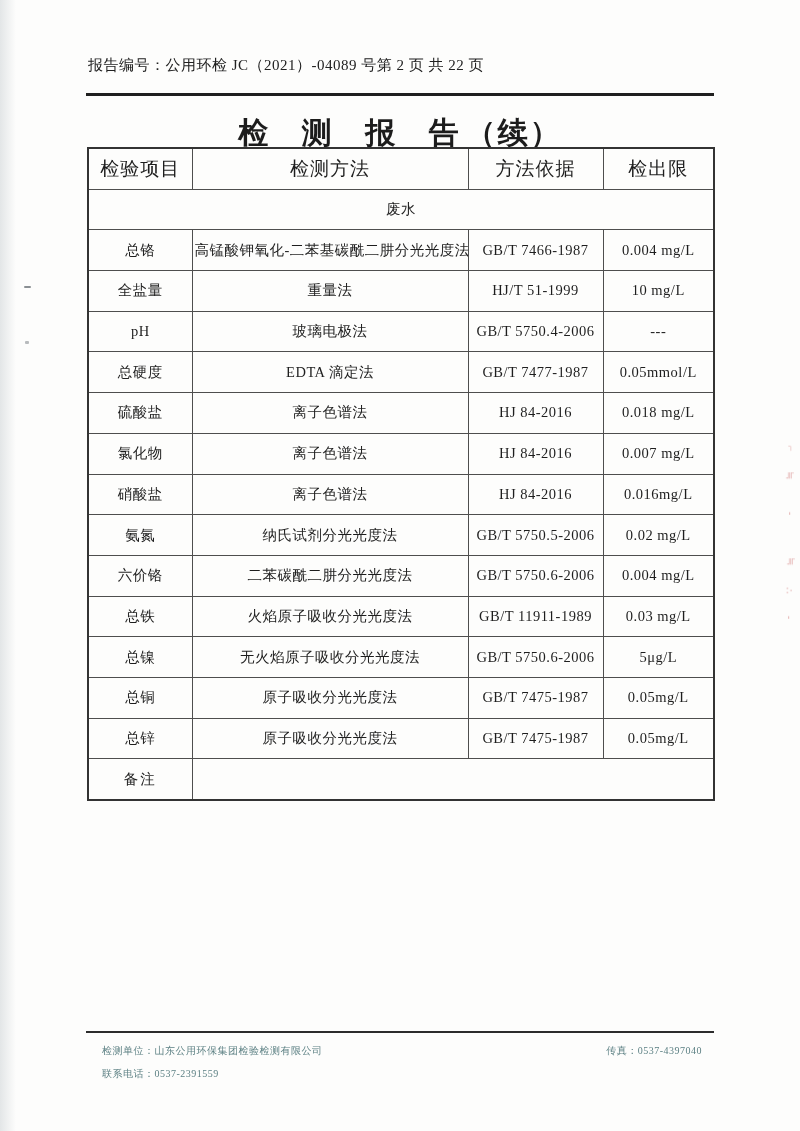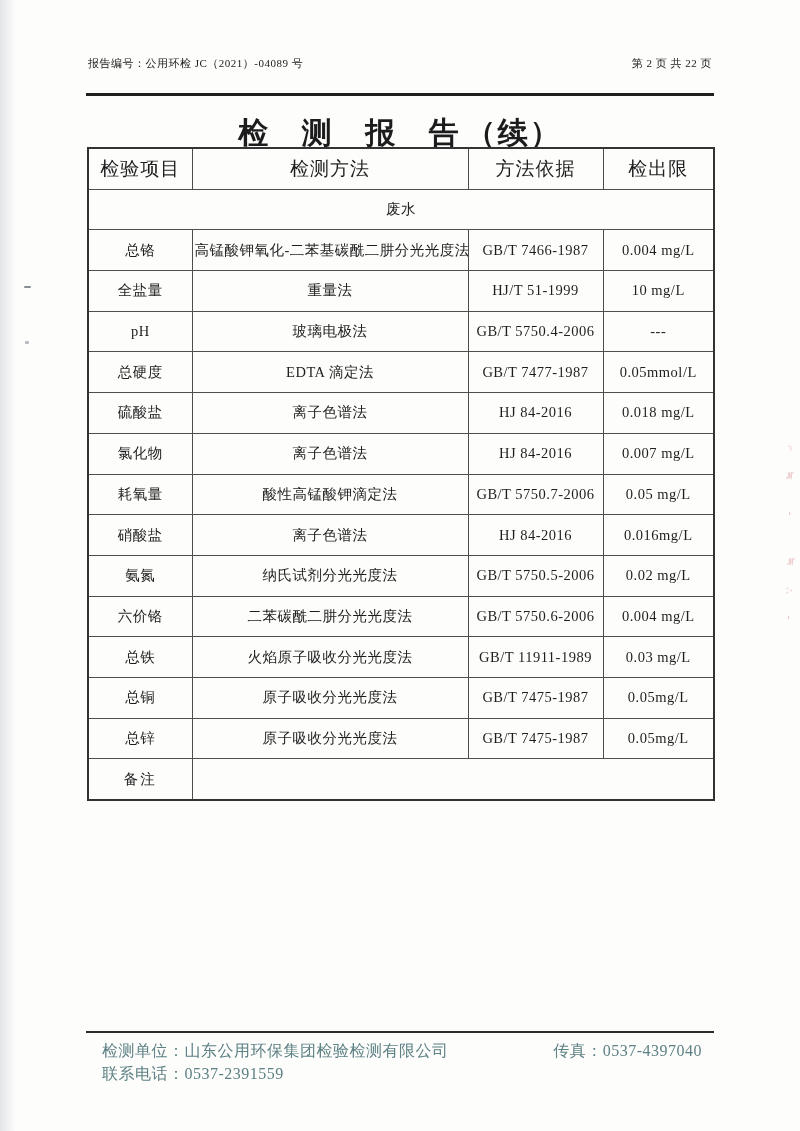--- a/index.html
+++ b/index.html
@@ -15,22 +15,22 @@
     background:linear-gradient(to right,#e3e6e7,rgba(255,255,255,0));
     pointer-events:none;
   }
   .scan-speck{position:absolute;background:#8a8f93;border-radius:1px;}
   .speck1{left:24px;top:286px;width:7px;height:2px;}
   .speck2{left:25px;top:341px;width:4px;height:3px;opacity:.6;}
 
   
   .doc-header{
     position:absolute;left:88px;top:56px;width:624px;
-    display:flex;justify-content:space-between;align-items:flex-end;
-    font-size:11px;letter-spacing:.5px;color:#212121;
+    display:flex;align-items:flex-end;
+    font-size:15px;letter-spacing:.5px;color:#212121;
   }
   .header-rule{
     position:absolute;left:86px;top:93px;width:628px;height:0;
     border-bottom:3px solid #1f1f1f;
   }
   
   .doc-title{
     position:absolute;left:88px;top:113px;width:624px;
     text-align:center;font-size:30px;font-weight:bold;color:#1c1c1c;
   }
@@ -57,21 +57,21 @@
   tr[data-name="remark-row"] td{letter-spacing:2px;}
 
   
   .footer-rule{
     position:absolute;left:86px;top:1031px;width:628px;height:0;
     border-bottom:2.5px solid #2c2c2c;
   }
   .doc-footer{
     position:absolute;left:102px;top:1039px;width:600px;
     display:flex;justify-content:space-between;
-    font-size:16px;line-height:23px;letter-spacing:.5px;
+    font-size:10px;line-height:23px;letter-spacing:.5px;
   }
   .doc-footer .col{white-space:nowrap;}
   .doc-footer div{color:inherit;}
 
   
   .red-mark{position:absolute;color:#c75a5a;opacity:.55;font-size:10px;
     transform:rotate(90deg);filter:blur(.4px);pointer-events:none;}
   .rm1{left:788px;top:443px;}
   .rm2{left:786px;top:470px;}
   .rm3{left:789px;top:508px;}
@@ -145,26 +145,20 @@
         <td data-name="basis-cell">HJ 84-2016</td>
         <td data-name="limit-cell">0.018 mg/L</td>
       </tr>
       <tr data-name="table-row">
         <td data-name="item-cell">氯化物</td>
         <td data-name="method-cell">离子色谱法</td>
         <td data-name="basis-cell">HJ 84-2016</td>
         <td data-name="limit-cell">0.007 mg/L</td>
       </tr>
       <tr data-name="table-row">
-        <td data-name="item-cell">耗氧量</td>
-        <td data-name="method-cell">酸性高锰酸钾滴定法</td>
-        <td data-name="basis-cell">GB/T 5750.7-2006</td>
-        <td data-name="limit-cell">0.05 mg/L</td>
-      </tr>
-      <tr data-name="table-row">
         <td data-name="item-cell">硝酸盐</td>
         <td data-name="method-cell">离子色谱法</td>
         <td data-name="basis-cell">HJ 84-2016</td>
         <td data-name="limit-cell">0.016mg/L</td>
       </tr>
       <tr data-name="table-row">
         <td data-name="item-cell">氨氮</td>
         <td data-name="method-cell">纳氏试剂分光光度法</td>
         <td data-name="basis-cell">GB/T 5750.5-2006</td>
         <td data-name="limit-cell">0.02 mg/L</td>
@@ -173,20 +167,26 @@
         <td data-name="item-cell">六价铬</td>
         <td data-name="method-cell">二苯碳酰二肼分光光度法</td>
         <td data-name="basis-cell">GB/T 5750.6-2006</td>
         <td data-name="limit-cell">0.004 mg/L</td>
       </tr>
       <tr data-name="table-row">
         <td data-name="item-cell">总铁</td>
         <td data-name="method-cell">火焰原子吸收分光光度法</td>
         <td data-name="basis-cell">GB/T 11911-1989</td>
         <td data-name="limit-cell">0.03 mg/L</td>
+      </tr>
+      <tr data-name="table-row">
+        <td data-name="item-cell">总镍</td>
+        <td data-name="method-cell">无火焰原子吸收分光光度法</td>
+        <td data-name="basis-cell">GB/T 5750.6-2006</td>
+        <td data-name="limit-cell">5μg/L</td>
       </tr>
       <tr data-name="table-row">
         <td data-name="item-cell">总铜</td>
         <td data-name="method-cell">原子吸收分光光度法</td>
         <td data-name="basis-cell">GB/T 7475-1987</td>
         <td data-name="limit-cell">0.05mg/L</td>
       </tr>
       <tr data-name="table-row">
         <td data-name="item-cell">总锌</td>
         <td data-name="method-cell">原子吸收分光光度法</td>

